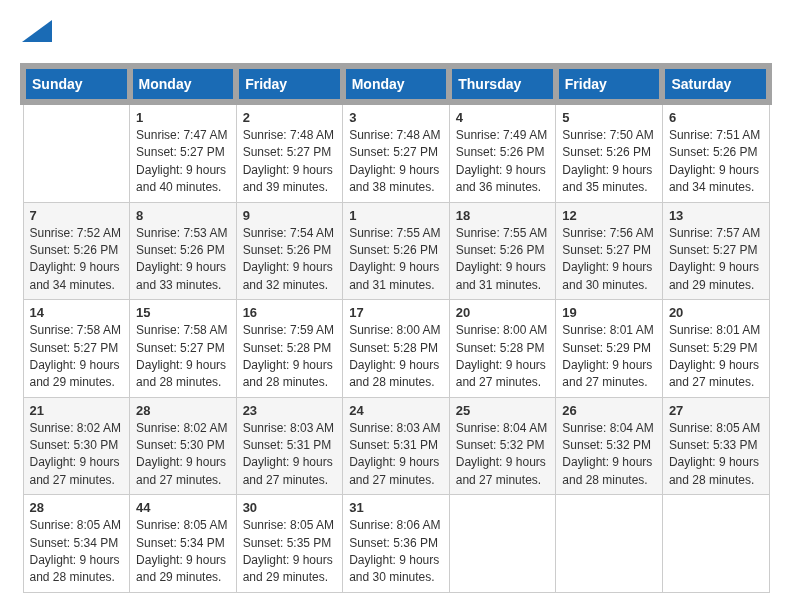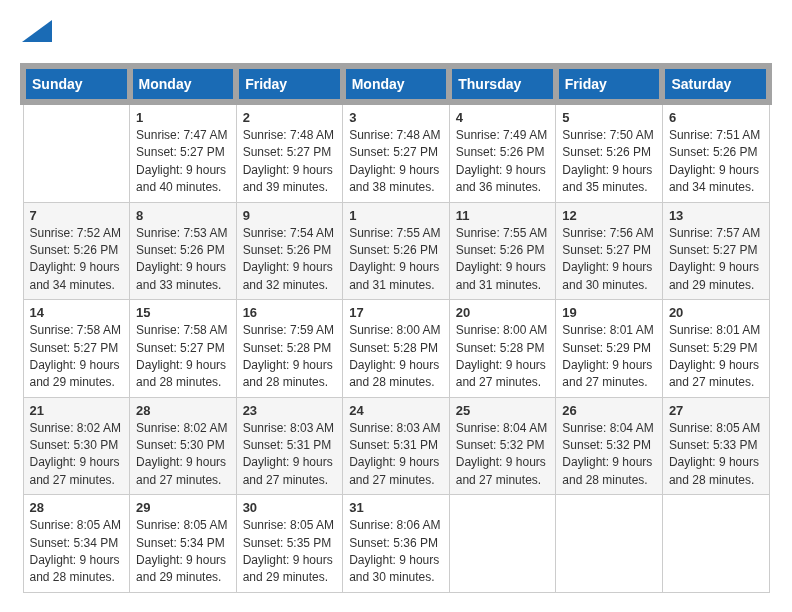--- a/index.html
+++ b/index.html
@@ -160,21 +160,21 @@
         </td>
         <td>
           <span class="day-number">9</span>
           <div class="day-info">Sunrise: 7:54 AM<br>Sunset: 5:26 PM<br>Daylight: 9 hours and 32 minutes.</div>
         </td>
         <td>
           <span class="day-number">1</span>
           <div class="day-info">Sunrise: 7:55 AM<br>Sunset: 5:26 PM<br>Daylight: 9 hours and 31 minutes.</div>
         </td>
         <td>
-          <span class="day-number">11</span>
+          <span class="day-number">18</span>
           <div class="day-info">Sunrise: 7:55 AM<br>Sunset: 5:26 PM<br>Daylight: 9 hours and 31 minutes.</div>
         </td>
         <td>
           <span class="day-number">12</span>
           <div class="day-info">Sunrise: 7:56 AM<br>Sunset: 5:27 PM<br>Daylight: 9 hours and 30 minutes.</div>
         </td>
         <td>
           <span class="day-number">13</span>
           <div class="day-info">Sunrise: 7:57 AM<br>Sunset: 5:27 PM<br>Daylight: 9 hours and 29 minutes.</div>
         </td>
@@ -238,21 +238,21 @@
           <span class="day-number">27</span>
           <div class="day-info">Sunrise: 8:05 AM<br>Sunset: 5:33 PM<br>Daylight: 9 hours and 28 minutes.</div>
         </td>
       </tr>
       <tr>
         <td>
           <span class="day-number">28</span>
           <div class="day-info">Sunrise: 8:05 AM<br>Sunset: 5:34 PM<br>Daylight: 9 hours and 28 minutes.</div>
         </td>
         <td>
-          <span class="day-number">29</span>
+          <span class="day-number">44</span>
           <div class="day-info">Sunrise: 8:05 AM<br>Sunset: 5:34 PM<br>Daylight: 9 hours and 29 minutes.</div>
         </td>
         <td>
           <span class="day-number">30</span>
           <div class="day-info">Sunrise: 8:05 AM<br>Sunset: 5:35 PM<br>Daylight: 9 hours and 29 minutes.</div>
         </td>
         <td>
           <span class="day-number">31</span>
           <div class="day-info">Sunrise: 8:06 AM<br>Sunset: 5:36 PM<br>Daylight: 9 hours and 30 minutes.</div>
         </td>

